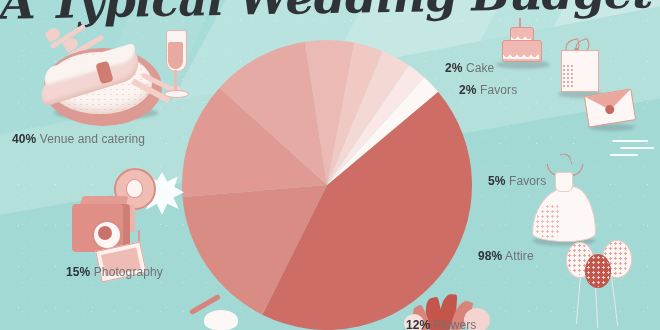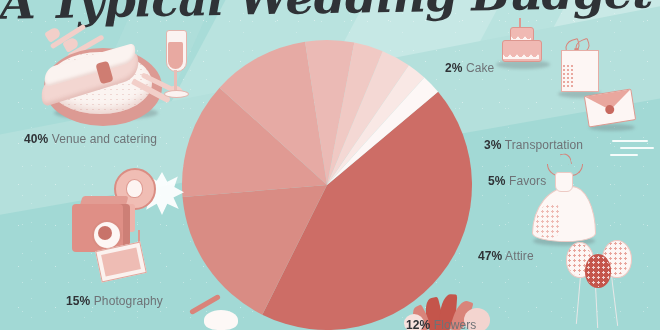--- a/index.html
+++ b/index.html
@@ -588,50 +588,50 @@
     <div class="petal" style="left:22px;top:14px;width:14px;height:26px;transform:rotate(-28deg);background:#d9847a;"></div>
     <div class="balloon" style="left:72px;top:16px;width:26px;height:24px;background:#f3d4cf;"></div>
     <div class="balloon" style="left:12px;top:22px;width:20px;height:18px;background:#f7e2de;"></div>
   </div>
 
   <div class="ill" style="left:186px;top:300px;width:70px;height:30px;">
     <div class="dancer-skirt" style="left:18px;top:10px;"></div>
     <div class="petal" style="left:2px;top:2px;width:34px;height:5px;transform:rotate(-30deg);background:#d9847a;border-radius:3px;"></div>
   </div>
 
-  <div class="lbl" style="left:12px;top:132px;margin-left:12px;">
+  <div class="lbl" style="left:12px;top:132px;">
     <b>40%</b>
     <span>Venue and catering</span>
   </div>
 
-  <div class="lbl" style="left:66px;top:265px;margin-top:29px;">
+  <div class="lbl" style="left:66px;top:265px;">
     <b>15%</b>
     <span>Photography</span>
   </div>
 
   <div class="lbl" style="left:406px;top:318px;">
     <b>12%</b>
     <span>Flowers</span>
   </div>
 
   <div class="lbl" style="left:478px;top:249px;">
-    <b>47%</b>
+    <b>98%</b>
     <span>Attire</span>
   </div>
 
   <div class="lbl" style="left:488px;top:174px;">
     <b>5%</b>
     <span>Favors</span>
   </div>
 
-  <div class="lbl" style="left:484px;top:138px;">
-    <b>3%</b>
-    <span>Transportation</span>
-  </div>
-
-
+
+
+  <div class="lbl" style="left:459px;top:83px;">
+    <b>2%</b>
+    <span>Favors</span>
+  </div>
 
   <div class="lbl" style="left:445px;top:61px;">
     <b>2%</b>
     <span>Cake</span>
   </div>
 
 </div>
 
 </body></html>

